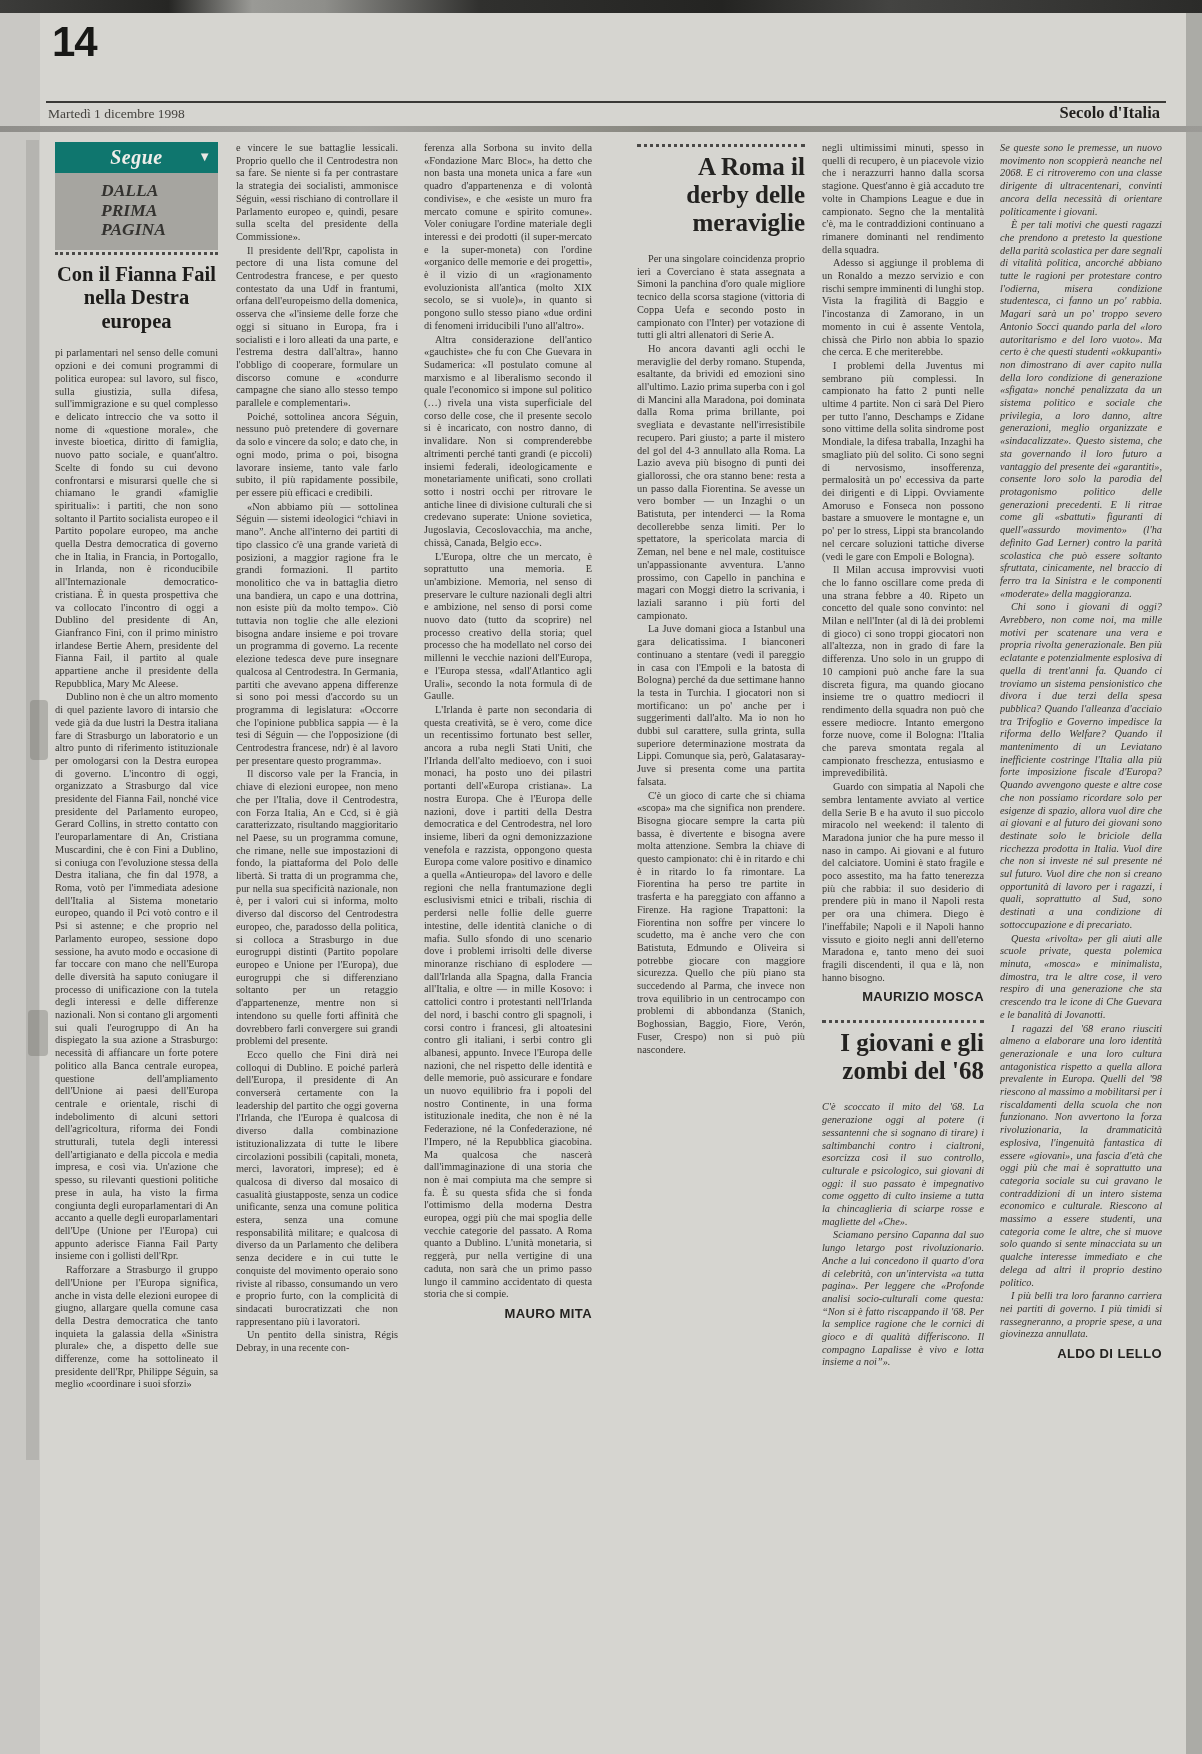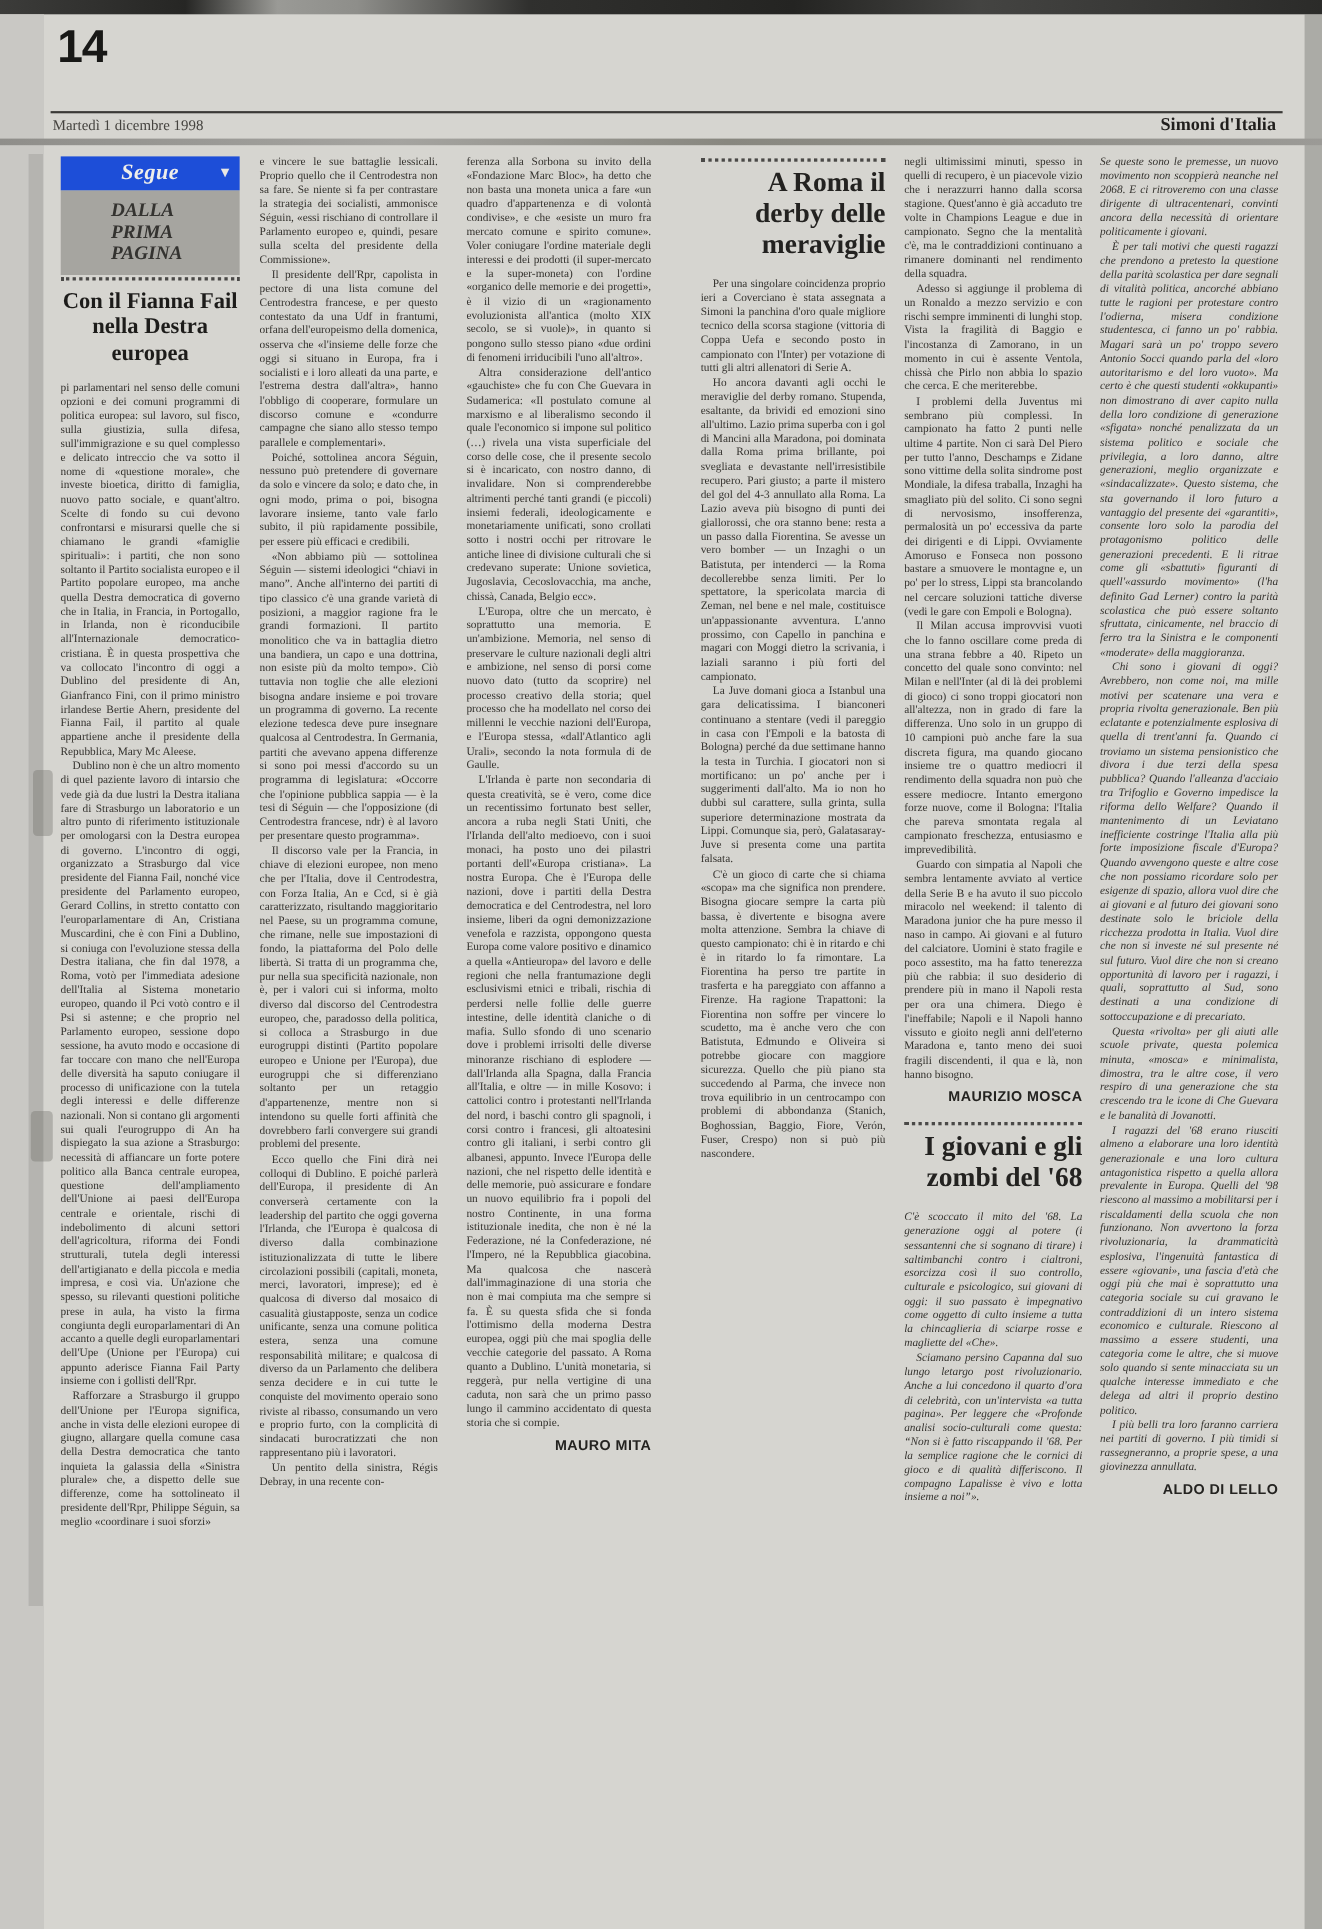--- a/index.html
+++ b/index.html
@@ -19,21 +19,21 @@
   .dateline{position:absolute;left:48px;top:106px;font-size:13.5px;color:#45433f;}
   .masthead{position:absolute;right:42px;top:103px;font-size:16.5px;font-weight:bold;color:#211f1d;}
   .grayband{position:absolute;left:0;top:126px;width:100%;height:6px;
     background:linear-gradient(90deg,#8f8e8a,#a5a4a0 30%,#88877f 55%,#9b9a96);}
   
   .col{position:absolute;top:142px;height:1462px;overflow:hidden;text-align:justify;}
   .col p{margin:0 0 1px 0;font-size:10.3px;line-height:12.7px;text-indent:11px;}
   .col p.first{text-indent:0;}
   .italic p{font-style:italic;}
   .dotrule{border-top:3px dotted #4a4947;height:0;margin:2px 0 4px 0;}
-  .seguebox{background:#1d4ed8;color:#efeeea;height:31px;position:relative;
+  .seguebox{background:#0f766e;color:#efeeea;height:31px;position:relative;
             display:flex;align-items:center;justify-content:center;}
   .seguebox .lbl{font-style:italic;font-weight:bold;font-size:20px;letter-spacing:.5px;}
   .seguebox .arr{position:absolute;right:7px;top:7px;font-size:13px;color:#e8e7e3;}
   .kicker{background:#a6a5a0;color:#343330;padding:8px 18px 10px 46px;
           font-style:italic;font-weight:bold;font-size:17.5px;line-height:1.12;width:auto;}
   .headline-1{font-size:20.5px;font-weight:bold;line-height:1.15;margin:8px 0 14px 0;color:#1d1c1a;text-align:center;}
   .headline-2{font-size:25px;font-weight:bold;line-height:1.12;margin:6px 0 16px 0;color:#232220;text-align:right;}
   .byline{font-family:"Liberation Sans",sans-serif;font-weight:bold;font-size:13px;
           text-align:right;margin-top:5px;color:#242320;letter-spacing:.4px;}
 </style>
@@ -44,21 +44,21 @@
   <div class="scan-top"></div>
   <div class="scan-leftlight"></div>
   <div class="scan-left-streak"></div>
   <div class="scan-right"></div>
   <div class="smudge" style="left:30px;top:700px;width:18px;height:60px;"></div>
   <div class="smudge" style="left:28px;top:1010px;width:20px;height:46px;"></div>
 
   <div class="pagenum">14</div>
   <div class="toprule"></div>
   <div class="dateline">Martedì 1 dicembre 1998</div>
-  <div class="masthead">Simoni d'Italia</div>
+  <div class="masthead">Secolo d'Italia</div>
   <div class="grayband"></div>
 
   <div class="col" style="left:55px;width:163px;">
     <div class="seguebox">
       <span class="lbl">Segue</span>
       <span class="arr">▼</span>
     </div>
     <div class="kicker">DALLA PRIMA PAGINA</div>
     <div class="dotrule"></div>
     <div class="headline-1">Con il Fianna Fail nella Destra europea</div>

